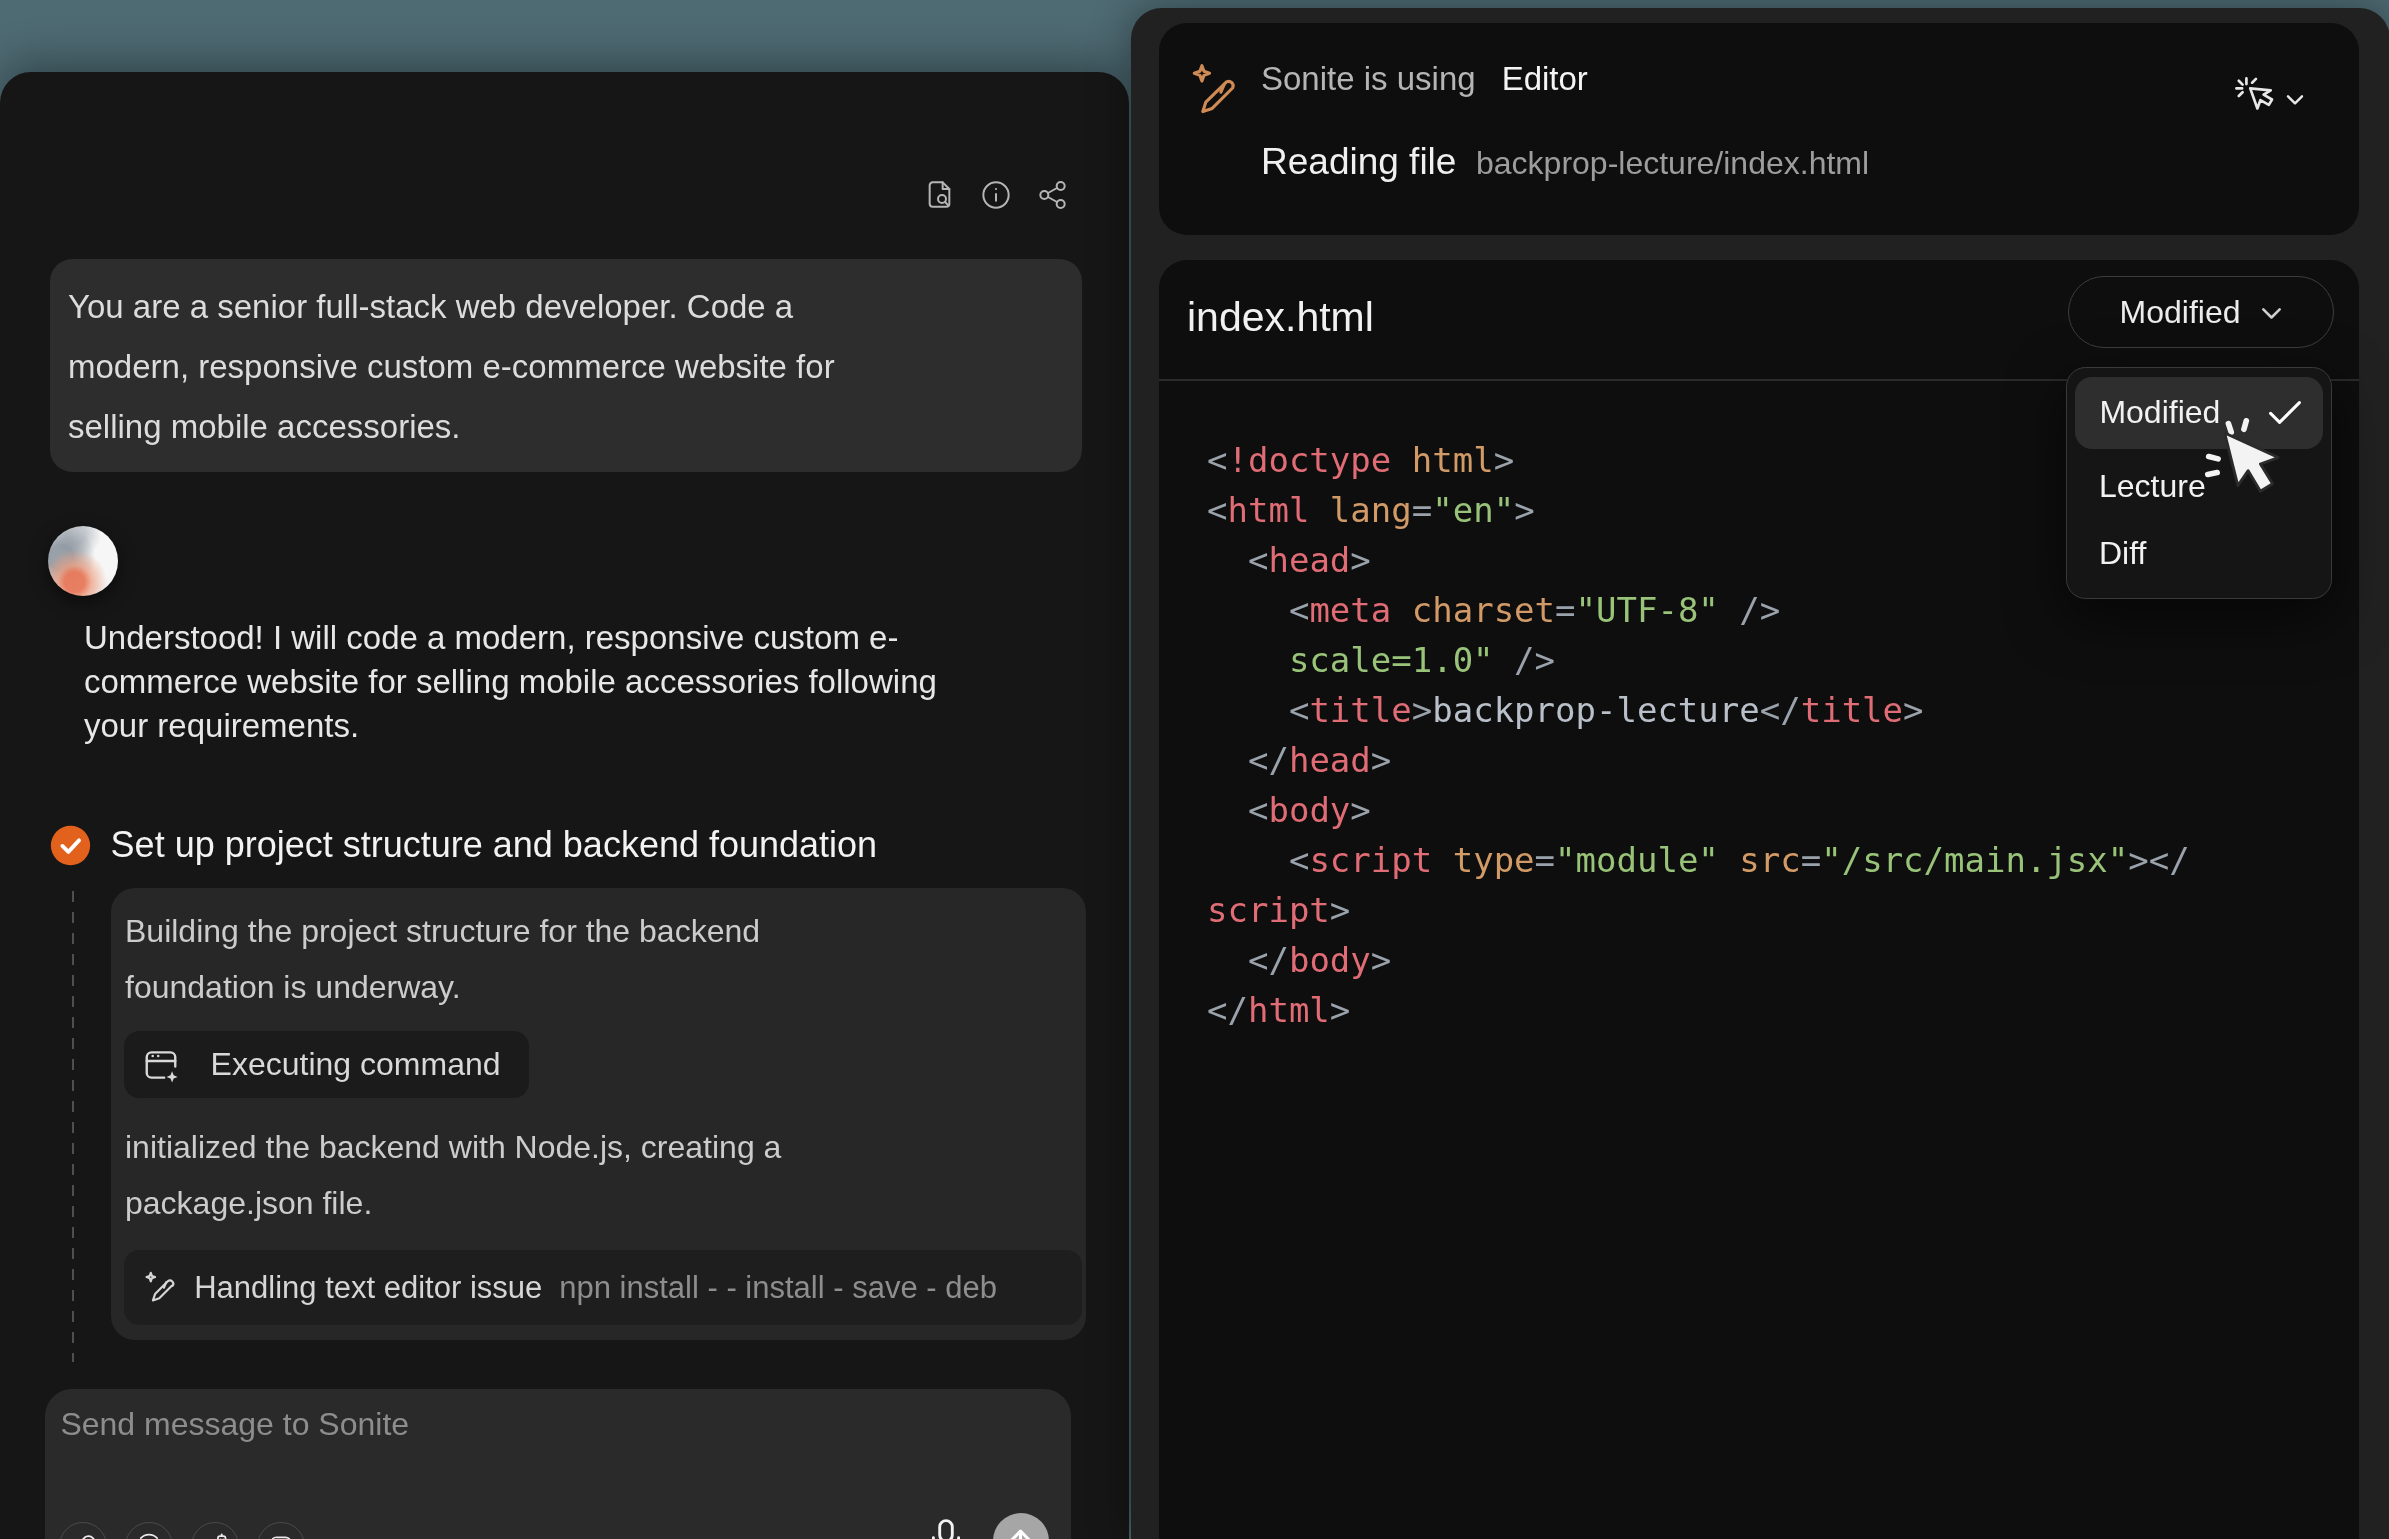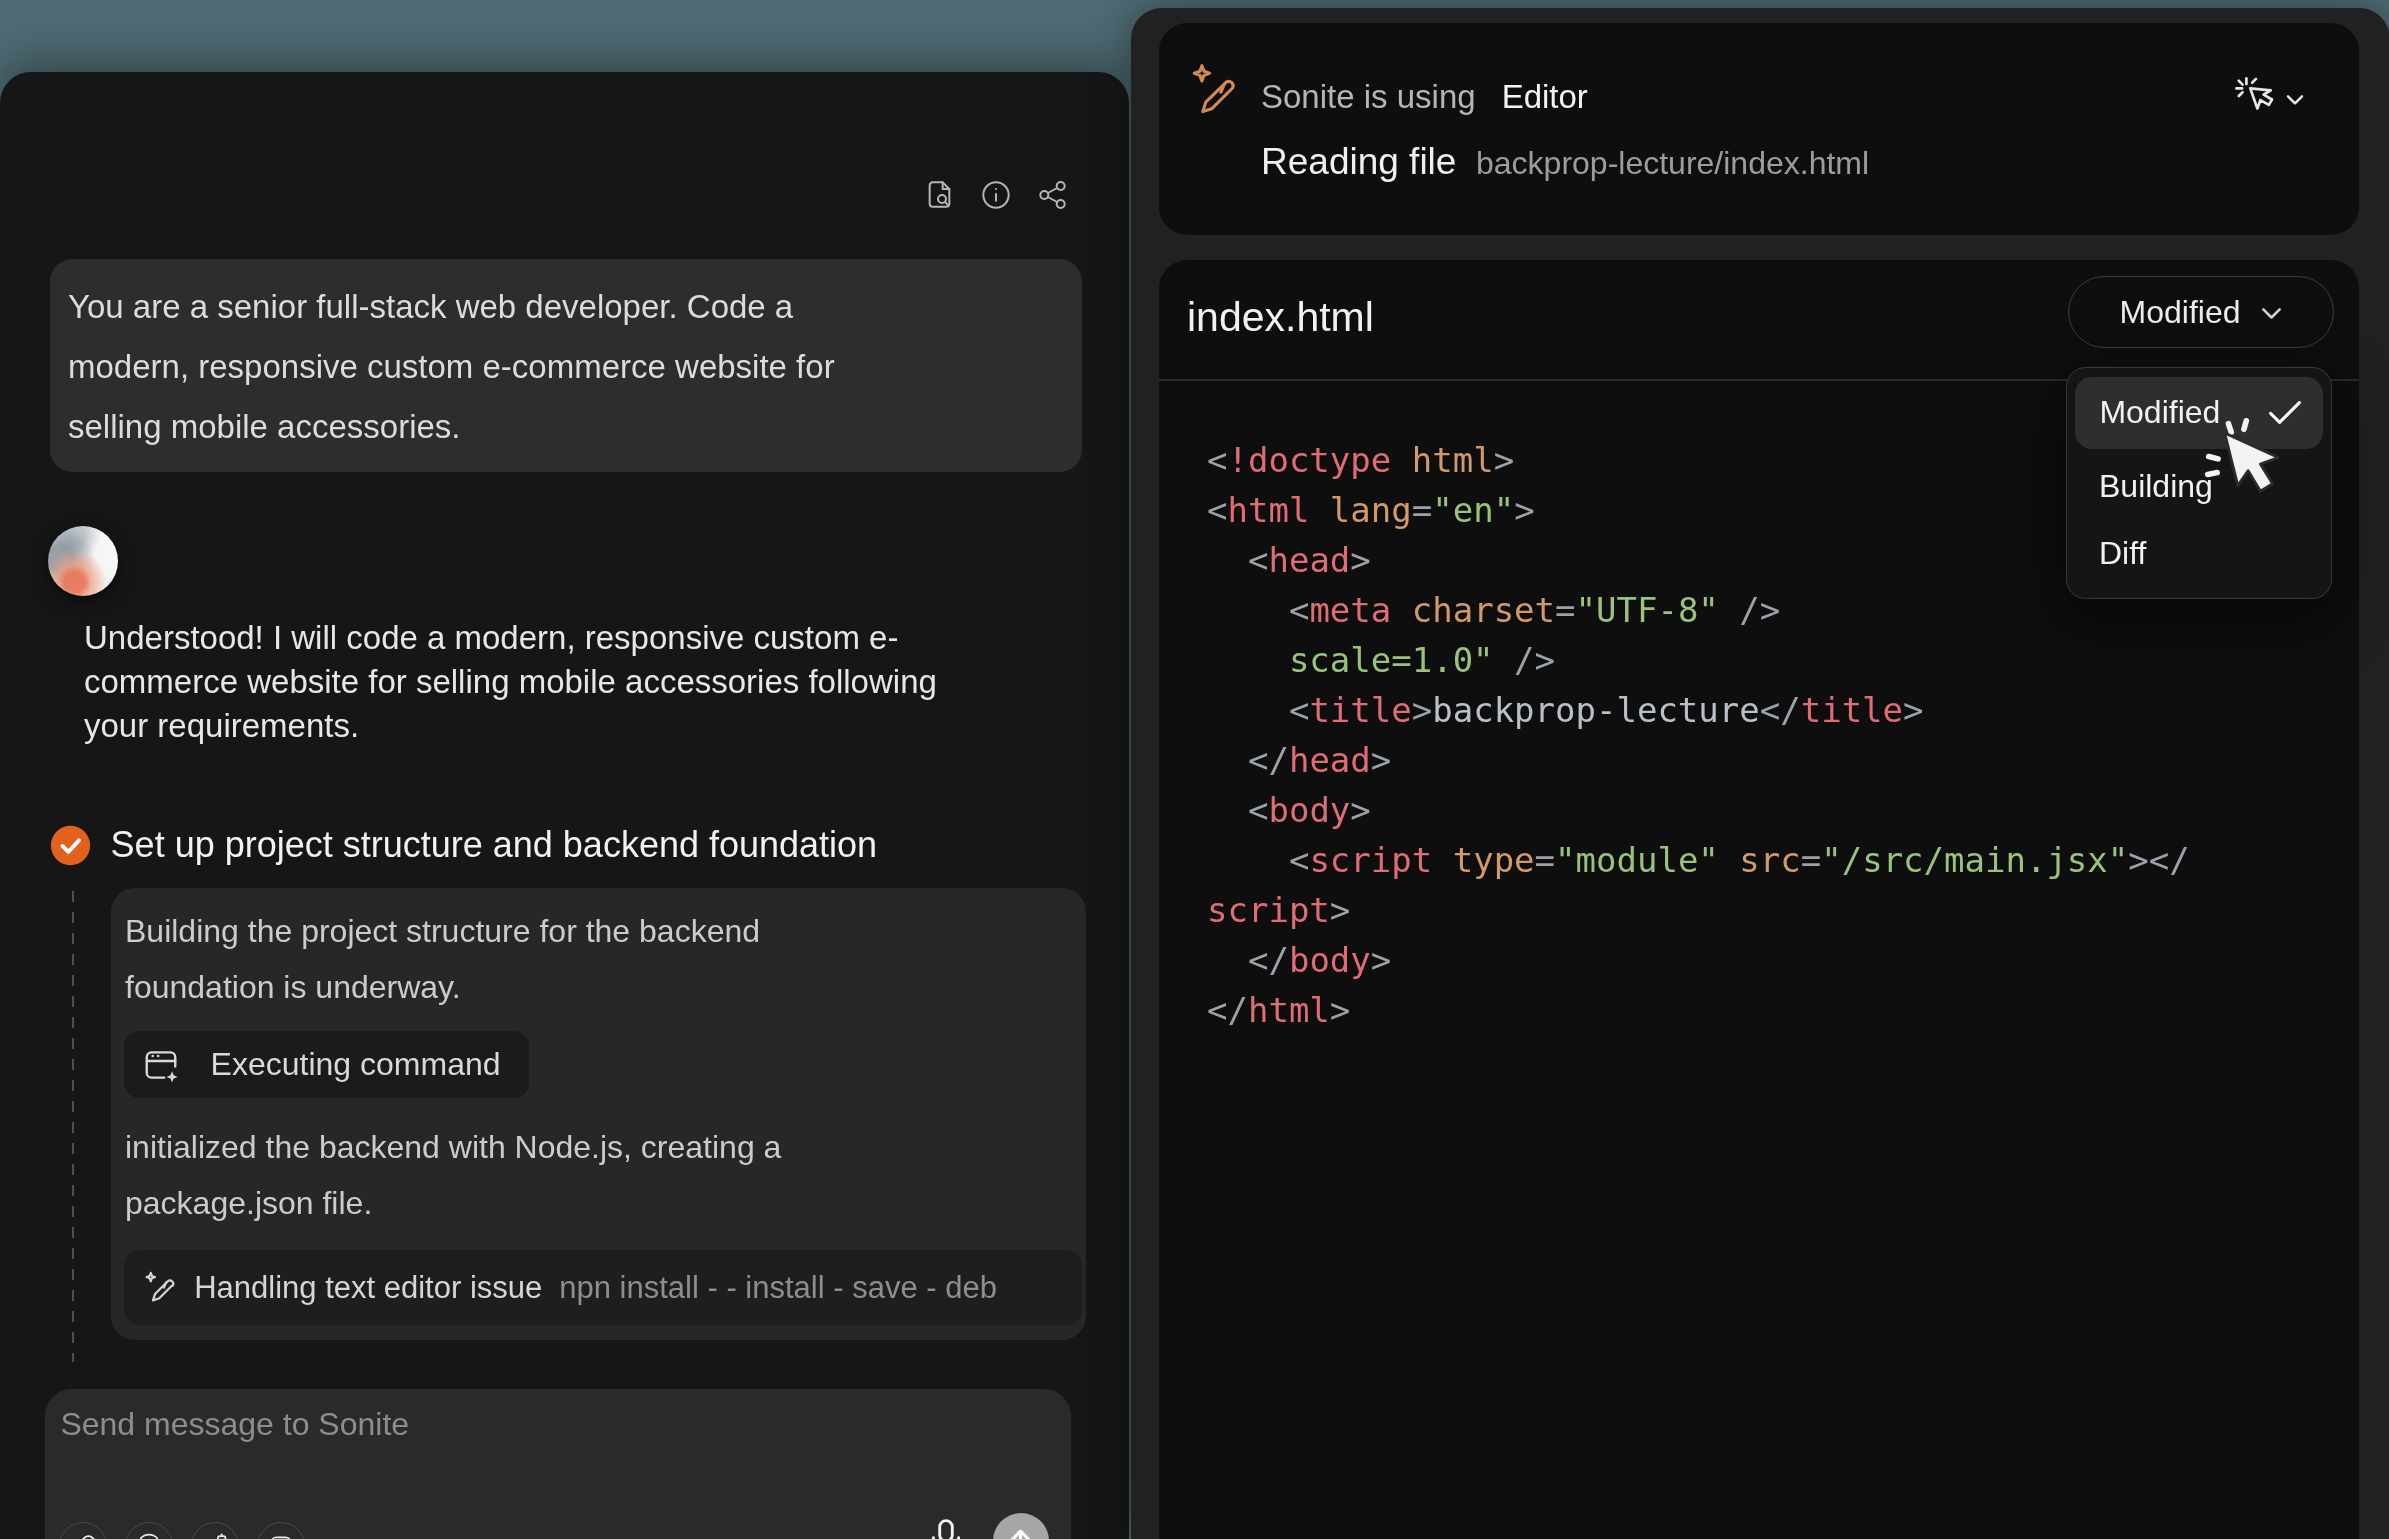--- a/index.html
+++ b/index.html
@@ -67,21 +67,21 @@
   .send-btn{position:absolute;right:22.4px;bottom:15.4px;width:56px;height:56px;border-radius:50%;
             background:#a6a6a6;display:flex;align-items:center;justify-content:center;cursor:pointer;}
   .send-btn svg{width:31px;height:31px;color:#ffffff;}
 
   
   .right-panel{position:absolute;left:1131px;top:8.4px;width:1259px;height:1531px;
                background:#212121;border-radius:31px 31px 0 0;box-shadow:0 0 42px rgba(0,0,0,.4);}
   .tool-card{position:absolute;left:28px;top:14.7px;width:1200px;height:212px;
              background:#0e0e0e;border-radius:28px;}
   .wand-icon{position:absolute;left:29.4px;top:39px;width:52px;height:59px;color:#d08a54;}
-  .tool-row1{position:absolute;left:102px;top:55px;display:flex;gap:14px;align-items:baseline;
+  .tool-row1{position:absolute;left:102px;top:37px;display:flex;gap:14px;align-items:baseline;
              font-size:33px;color:#b5b5b5;}
   .tool-row1 .tool-name{color:#f4f4f4;font-weight:500;margin-left:12px;}
   .tool-row2{position:absolute;left:102px;top:118px;display:flex;gap:19.6px;align-items:baseline;}
   .tool-action{font-size:37px;color:#f0f0f0;font-weight:500;}
   .tool-file{font-size:32px;color:#9d9d9d;}
   .cursor-mode{position:absolute;right:55px;top:53px;display:flex;align-items:center;gap:9.8px;
                color:#e8e8e8;cursor:pointer;}
   .cursor-mode .cc{width:42px;height:42px;}
   .cursor-mode .chev{width:18px;height:12.6px;margin-top:5.6px;}
 
@@ -294,21 +294,21 @@
       <div class="code"><div class="code-line"><span class="tk-p">&lt;</span><span class="tk-g">!doctype</span><span class="tk-t"> </span><span class="tk-a">html</span><span class="tk-p">&gt;</span></div><div class="code-line"><span class="tk-p">&lt;</span><span class="tk-g">html</span><span class="tk-t"> </span><span class="tk-a">lang</span><span class="tk-p">=</span><span class="tk-s">"en"</span><span class="tk-p">&gt;</span></div><div class="code-line"><span class="tk-t">  </span><span class="tk-p">&lt;</span><span class="tk-g">head</span><span class="tk-p">&gt;</span></div><div class="code-line"><span class="tk-t">    </span><span class="tk-p">&lt;</span><span class="tk-g">meta</span><span class="tk-t"> </span><span class="tk-a">charset</span><span class="tk-p">=</span><span class="tk-s">"UTF-8"</span><span class="tk-t"> </span><span class="tk-p">/&gt;</span></div><div class="code-line"><span class="tk-t">    </span><span class="tk-s">scale=1.0"</span><span class="tk-t"> </span><span class="tk-p">/&gt;</span></div><div class="code-line"><span class="tk-t">    </span><span class="tk-p">&lt;</span><span class="tk-g">title</span><span class="tk-p">&gt;</span><span class="tk-t">backprop-lecture</span><span class="tk-p">&lt;/</span><span class="tk-g">title</span><span class="tk-p">&gt;</span></div><div class="code-line"><span class="tk-t">  </span><span class="tk-p">&lt;/</span><span class="tk-g">head</span><span class="tk-p">&gt;</span></div><div class="code-line"><span class="tk-t">  </span><span class="tk-p">&lt;</span><span class="tk-g">body</span><span class="tk-p">&gt;</span></div><div class="code-line"><span class="tk-t">    </span><span class="tk-p">&lt;</span><span class="tk-g">script</span><span class="tk-t"> </span><span class="tk-a">type</span><span class="tk-p">=</span><span class="tk-s">"module"</span><span class="tk-t"> </span><span class="tk-a">src</span><span class="tk-p">=</span><span class="tk-s">"/src/main.jsx"</span><span class="tk-p">&gt;&lt;/</span></div><div class="code-line"><span class="tk-g">script</span><span class="tk-p">&gt;</span></div><div class="code-line"><span class="tk-t">  </span><span class="tk-p">&lt;/</span><span class="tk-g">body</span><span class="tk-p">&gt;</span></div><div class="code-line"><span class="tk-p">&lt;/</span><span class="tk-g">html</span><span class="tk-p">&gt;</span></div></div>
 
       <div class="dropdown">
           <div class="dd-item selected">
             <span>Modified</span>
             <svg class="dd-check" viewBox="0 0 40 30" fill="none" stroke="currentColor" stroke-width="3.4" stroke-linecap="round" stroke-linejoin="round">
               <path d="M4 16l10 10L36 4"></path>
             </svg>
           </div>
           <div class="dd-item">
-            <span>Building</span>
+            <span>Lecture</span>
           </div>
           <div class="dd-item">
             <span>Diff</span>
           </div>
         </div>
 
       <span class="cursor-g">
         <svg viewBox="0 0 100 96">
           <g stroke="#f3f3f3" stroke-width="6" stroke-linecap="round" fill="none">
             <path d="M26 6l3 9"></path>

